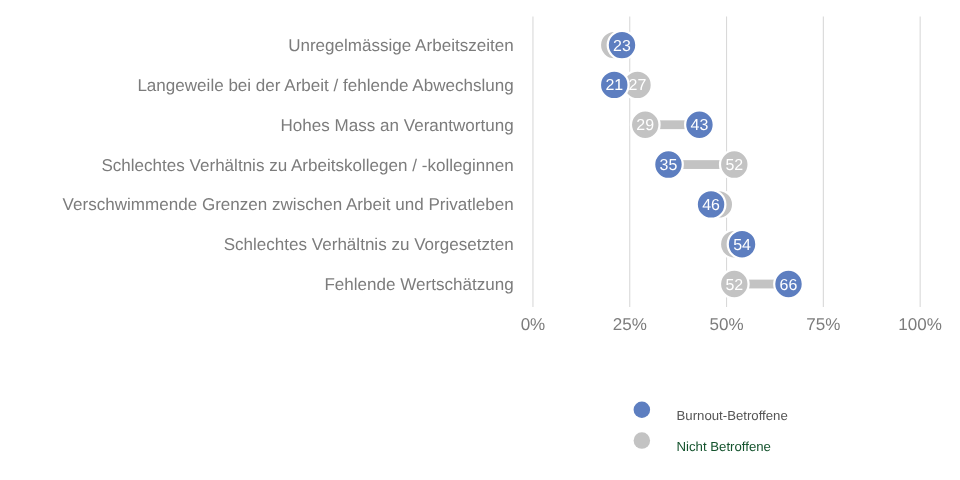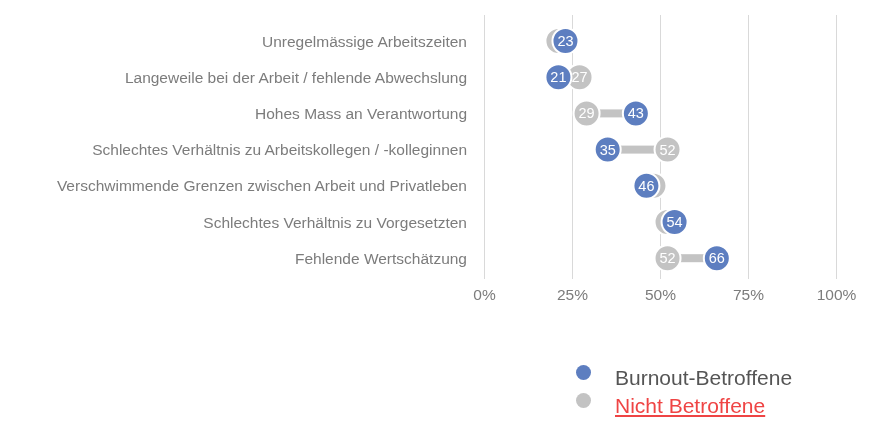--- a/index.html
+++ b/index.html
@@ -34,21 +34,21 @@
     cursor: default;
   }
   .legend-dot {
     width: 15px;
     height: 15px;
     border-radius: 50%;
     margin-right: 24px;
     flex: 0 0 auto;
   }
   .legend-label {
-    font-size: 21px;
+    font-size: 12px;
     color: #555555;
     white-space: nowrap;
     margin-top: 12px;
   }
   text {
     font-family: "Liberation Sans", sans-serif;
   }
 </style>
 </head>
 <body>
@@ -106,16 +106,16 @@
       <text x="716.82" y="263.20000000000005" text-anchor="middle" font-size="14.5px" fill="#ffffff">66</text>
     </svg>
 
   <div class="legend">
     <div class="legend-item">
       <span class="legend-dot" id="legend-dot-0" style="background: rgb(93, 126, 192);"></span>
       <span class="legend-label" style="color: rgb(85, 85, 85);">Burnout-Betroffene</span>
     </div>
     <div class="legend-item">
       <span class="legend-dot" id="legend-dot-1" style="background: rgb(195, 195, 195);"></span>
-      <span class="legend-label" style="color: #ef4444; text-decoration: underline;">Nicht Betroffene</span>
+      <span class="legend-label" style="color: #14532d;">Nicht Betroffene</span>
     </div>
   </div>
 </div>
 
 </body></html>

